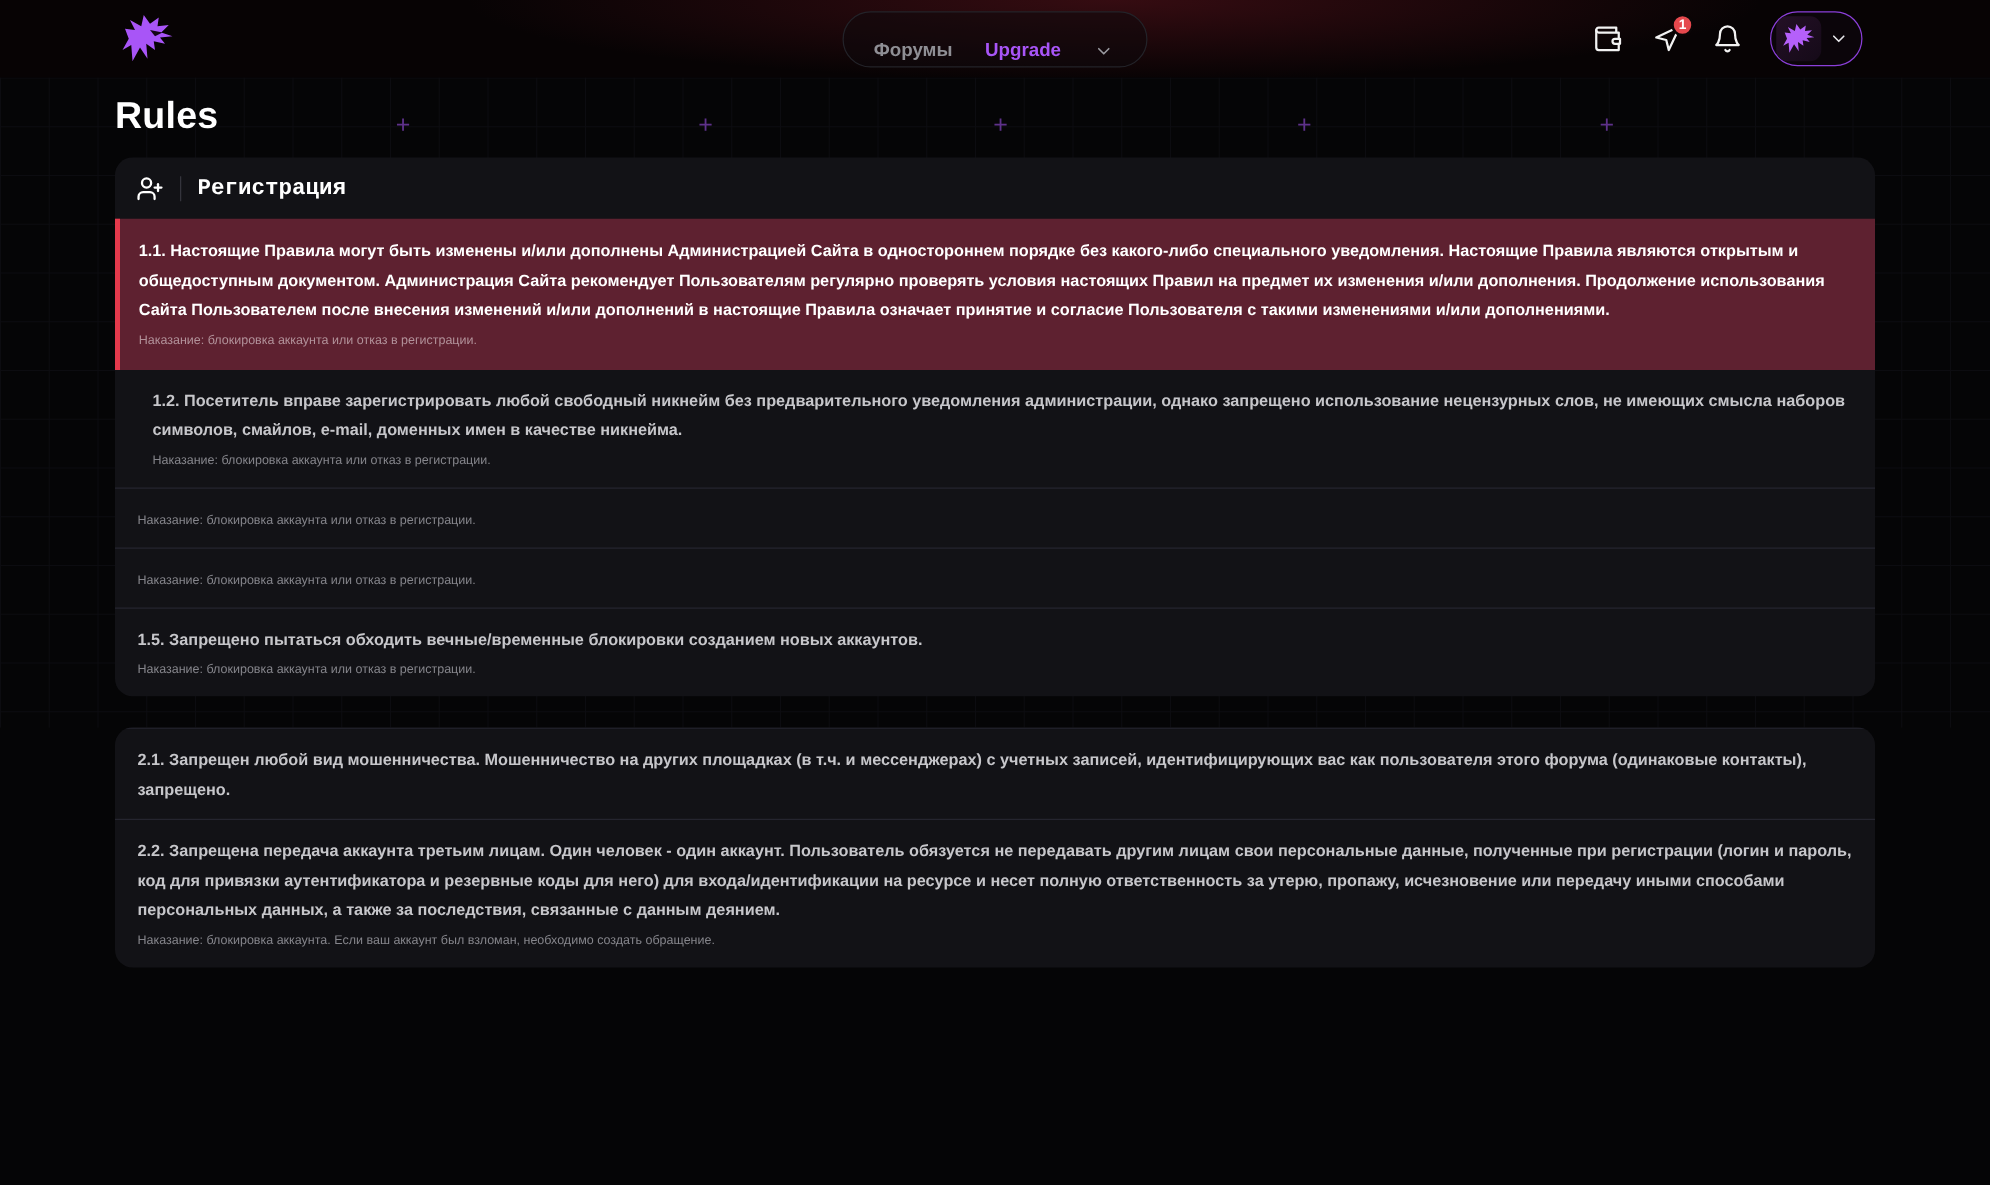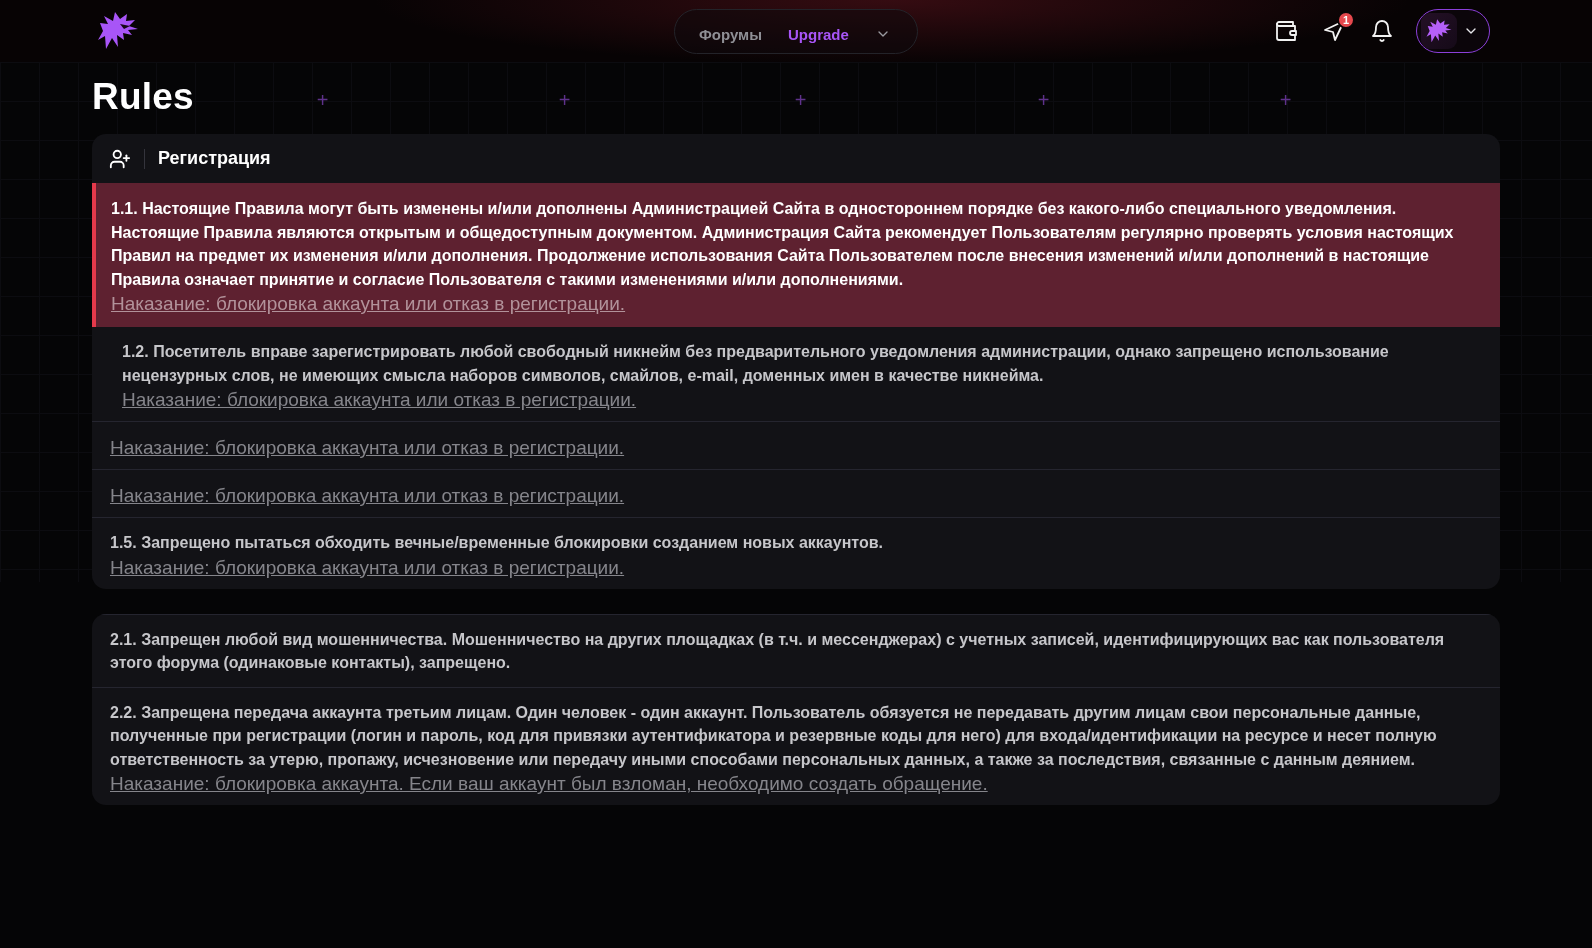--- a/index.html
+++ b/index.html
@@ -37,21 +37,21 @@
   header{
     position:relative;z-index:3;height:62px;
     background:radial-gradient(720px 90px at 56% 0, rgba(118,24,36,.42), transparent 72%), #070304;
     display:flex;align-items:center;
   }
   .logo{display:block;margin-left:94px;width:48px;height:44px;cursor:pointer;}
   .nav-pill{
     position:absolute;left:50%;top:9px;transform:translateX(-50%);
     height:45px;min-width:244px;border:1px solid #232329;border-radius:24px;
     background:rgba(14,10,12,.55);
-    display:flex;align-items:flex-start;gap:26px;padding:16px 24px;
+    display:flex;align-items:flex-end;gap:26px;padding:4px 24px;
   }
   .nav-link{font-size:15px;font-weight:600;color:#8f8f95;cursor:pointer;}
   .nav-link.upgrade{color:var(--accent);}
   .pill-chevron{display:flex;align-items:center;color:#9a9aa0;cursor:pointer;}
   .nav-right{
     position:absolute;right:102px;top:0;height:62px;
     display:flex;align-items:center;gap:20px;
   }
   .icon-btn{
     background:none;border:none;color:#f2f2f2;cursor:pointer;
@@ -70,38 +70,38 @@
   .avatar{
     width:36px;height:36px;border-radius:9px;overflow:hidden;
     background:linear-gradient(135deg,#241026,#150a18);
     display:flex;align-items:center;justify-content:center;
   }
   .avatar svg{width:30px;height:28px;}
   .acct-chevron{color:#e6e6ea;display:flex;align-items:center;}
   
   main{position:relative;z-index:2;padding:0 92px;}
   h1{
-    margin-top:14px;color:#ffffff;font-size:37px;font-weight:800;letter-spacing:.2px;
+    margin-top:14px;color:#ffffff;font-size:30px;font-weight:800;letter-spacing:.2px;
   }
   .card{
     margin-top:16px;background:var(--card);border-radius:14px;overflow:hidden;
   }
   .card + .card{margin-top:25px;}
   .card-head{
-    display:flex;align-items:center;gap:13px;height:49px;padding:0 17px;
+    display:flex;align-items:center;gap:13px;height:49px;padding:0 17px;font-family:Liberation Mono, monospace;
   }
   .card-head .icon{display:flex;align-items:center;color:#ffffff;}
   .card-head .vdiv{width:1px;height:20px;background:#34343c;}
   .sec-title{color:#ffffff;font-size:18px;font-weight:700;}
   .rule{padding:13px 18px 12px 18px;border-top:1px solid var(--divider);}
   .rule-text{
-    color:var(--rule-text);font-size:16px;line-height:23.5px;font-weight:700;
+    color:var(--rule-text);font-size:13px;line-height:23.5px;font-weight:700;
   }
   .rule-penalty{
-    margin-top:4px;color:var(--penalty);font-size:19px;line-height:18px;font-weight:400;text-decoration:underline;
+    margin-top:4px;color:var(--penalty);font-size:10px;line-height:18px;font-weight:400;
   }
   .rule.highlight{
     background:var(--hl-bg);border-top:none;border-left:4px solid var(--hl-border);
     padding:14px 18px 14px 15px;
   }
   .rule.highlight + .rule{border-top:none;padding-left:30px;}
   .rule.highlight .rule-text{color:#ffffff;}
   .rule.highlight .rule-penalty{color:#b2929a;}
   svg{display:block;}
 </style>

